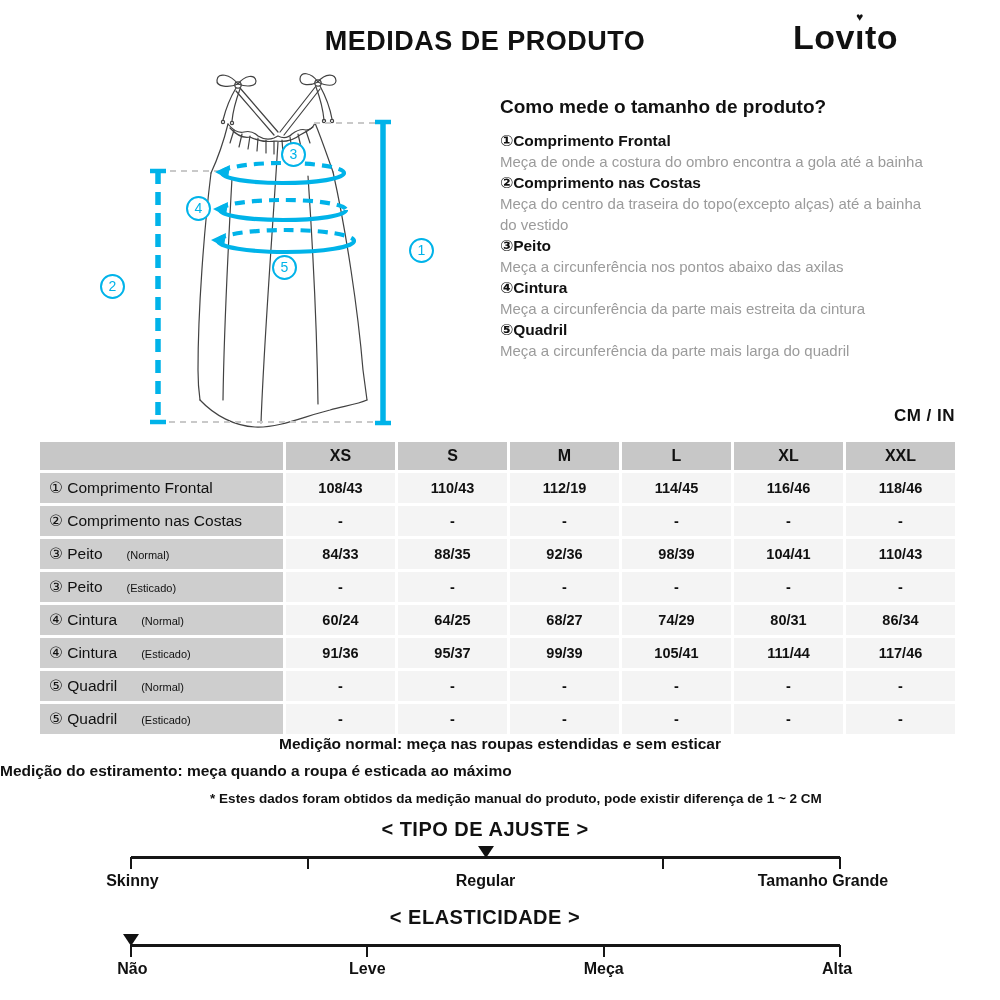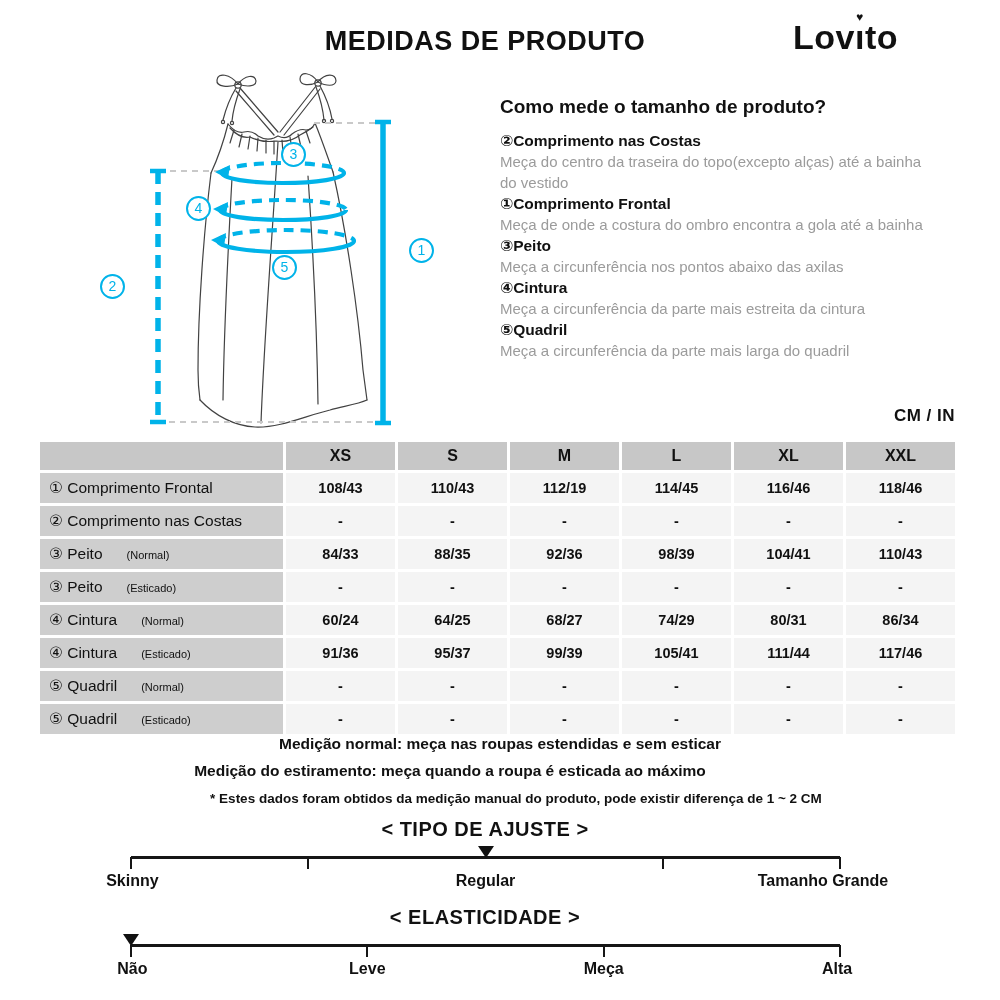--- a/index.html
+++ b/index.html
@@ -27,21 +27,21 @@
   .size-table-wrap{position:absolute;left:37px;top:439px;}
   table.size-table{border-collapse:separate;border-spacing:3px;width:921px;table-layout:fixed;}
   table.size-table td,table.size-table th{vertical-align:middle;overflow:hidden;white-space:nowrap;}
   th.size-h{background:#c7c7c7;height:26px;font-size:16px;font-weight:700;text-align:center;}
   th.corner{background:#c7c7c7;height:26px;}
   td.row-label{background:#cecece;height:28px;text-align:left;padding-left:9px;font-size:15.5px;margin-left:40px;}
   td.row-label .sub{font-size:11px;padding-left:24px;}
   td.val{background:#f4f4f4;height:28px;text-align:center;font-size:14.5px;font-weight:700;}
   
   .note1{position:absolute;top:735px;left:0;width:1000px;text-align:center;font-size:15.5px;font-weight:700;}
-  .note2{position:absolute;top:762px;left:0;width:900px;text-align:center;font-size:15.5px;font-weight:700;}
+  .note2{position:absolute;top:762px;left:0;width:900px;text-align:left;font-size:15.5px;font-weight:700;}
   .note3{position:absolute;top:791px;left:16px;width:1000px;text-align:center;font-size:13.5px;font-weight:700;}
   
   .scale-heading{position:absolute;left:0;width:970px;text-align:center;font-size:20px;font-weight:700;letter-spacing:.5px;}
   .scale{position:absolute;left:131px;width:709px;height:40px;}
   .scale .line{position:absolute;left:0;top:0;width:100%;height:3px;background:#161616;}
   .scale .tick{position:absolute;top:1px;width:2px;height:12px;background:#161616;transform:translateX(-50%);}
   .scale .marker{position:absolute;top:-10px;width:0;height:0;transform:translateX(-50%);
     border-left:8px solid transparent;border-right:8px solid transparent;border-top:12px solid #111;}
   .scale .slabel{position:absolute;top:16px;transform:translateX(-50%);font-size:16px;font-weight:700;white-space:nowrap;}
 </style>
@@ -137,26 +137,26 @@
 
   <span class="badge" style="left:409px;top:238px;">1</span>
   <span class="badge" style="left:100px;top:274px;">2</span>
   <span class="badge" style="left:281px;top:142px;">3</span>
   <span class="badge" style="left:186px;top:196px;">4</span>
   <span class="badge" style="left:272px;top:255px;">5</span>
 
   <div class="howto">
     <div class="howto-heading">Como mede o tamanho de produto?</div>
     <div class="hw-item">
+      <div class="hw-title"><span>①</span><span>Comprimento Frontal</span></div>
+      <div class="hw-desc">Meça de onde a costura do ombro encontra a gola até a bainha</div>
+    </div>
+    <div class="hw-item">
       <div class="hw-title"><span>②</span><span>Comprimento nas Costas</span></div>
       <div class="hw-desc">Meça do centro da traseira do topo(excepto alças) até a bainha do vestido</div>
-    </div>
-    <div class="hw-item">
-      <div class="hw-title"><span>①</span><span>Comprimento Frontal</span></div>
-      <div class="hw-desc">Meça de onde a costura do ombro encontra a gola até a bainha</div>
     </div>
     <div class="hw-item">
       <div class="hw-title"><span>③</span><span>Peito</span></div>
       <div class="hw-desc">Meça a circunferência nos pontos abaixo das axilas</div>
     </div>
     <div class="hw-item">
       <div class="hw-title"><span>④</span><span>Cintura</span></div>
       <div class="hw-desc">Meça a circunferência da parte mais estreita da cintura</div>
     </div>
     <div class="hw-item">

